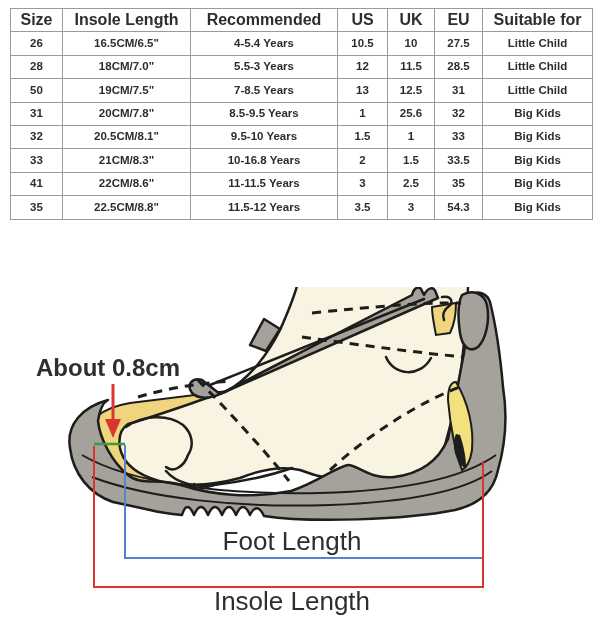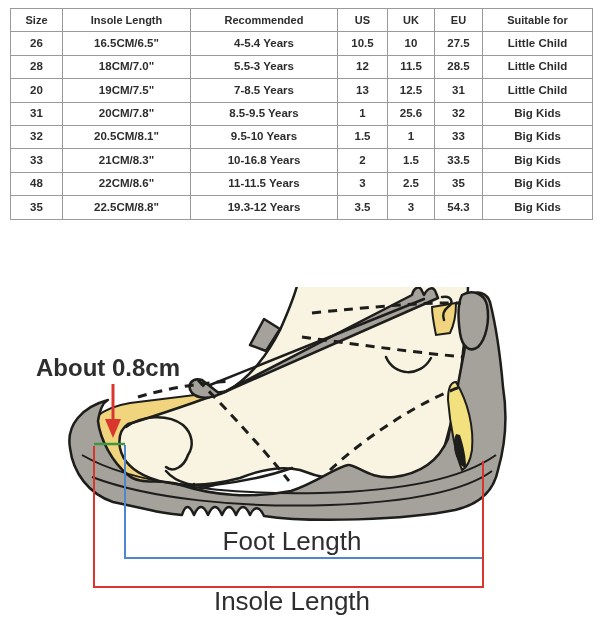--- a/index.html
+++ b/index.html
@@ -5,21 +5,21 @@
   html,body{margin:0;padding:0;background:#ffffff;}
   body{width:600px;height:617px;position:relative;overflow:hidden;
        font-family:"Liberation Sans","DejaVu Sans",sans-serif;}
   
   .chart-wrap{position:absolute;left:10px;top:8px;width:582px;}
   table.size-chart{border-collapse:collapse;table-layout:fixed;width:582px;}
   table.size-chart td,table.size-chart th{
       border:1px solid #9a9a9a;height:22.4px;padding:0;
       text-align:center;vertical-align:middle;
       font-size:11.5px;font-weight:bold;color:#2d2d2d;line-height:1;}
-  table.size-chart th{font-size:11px;}
+  table.size-chart th{font-size:16px;}
   
   .diagram{position:absolute;left:0;top:287px;width:600px;height:330px;}
   .lbl{fill:#2e2e2e;}
   .lbl-gap{font-size:24px;font-weight:bold;}
   .lbl-len{font-size:26px;font-weight:normal;}
 </style>
 </head>
 <body>
 
 <div class="chart-wrap">
@@ -57,21 +57,21 @@
         <tr>
           <td>28</td>
           <td>18CM/7.0"</td>
           <td>5.5-3 Years</td>
           <td>12</td>
           <td>11.5</td>
           <td>28.5</td>
           <td>Little Child</td>
         </tr>
         <tr>
-          <td>20</td>
+          <td>50</td>
           <td>19CM/7.5"</td>
           <td>7-8.5 Years</td>
           <td>13</td>
           <td>12.5</td>
           <td>31</td>
           <td>Little Child</td>
         </tr>
         <tr>
           <td>31</td>
           <td>20CM/7.8"</td>
@@ -93,32 +93,32 @@
         <tr>
           <td>33</td>
           <td>21CM/8.3"</td>
           <td>10-16.8 Years</td>
           <td>2</td>
           <td>1.5</td>
           <td>33.5</td>
           <td>Big Kids</td>
         </tr>
         <tr>
-          <td>48</td>
+          <td>41</td>
           <td>22CM/8.6"</td>
           <td>11-11.5 Years</td>
           <td>3</td>
           <td>2.5</td>
           <td>35</td>
           <td>Big Kids</td>
         </tr>
         <tr>
           <td>35</td>
           <td>22.5CM/8.8"</td>
-          <td>19.3-12 Years</td>
+          <td>11.5-12 Years</td>
           <td>3.5</td>
           <td>3</td>
           <td>54.3</td>
           <td>Big Kids</td>
         </tr>
       </tbody>
   </table>
 </div>
 
 <svg class="diagram" viewBox="0 0 600 330" width="600" height="330" xmlns="http://www.w3.org/2000/svg">

